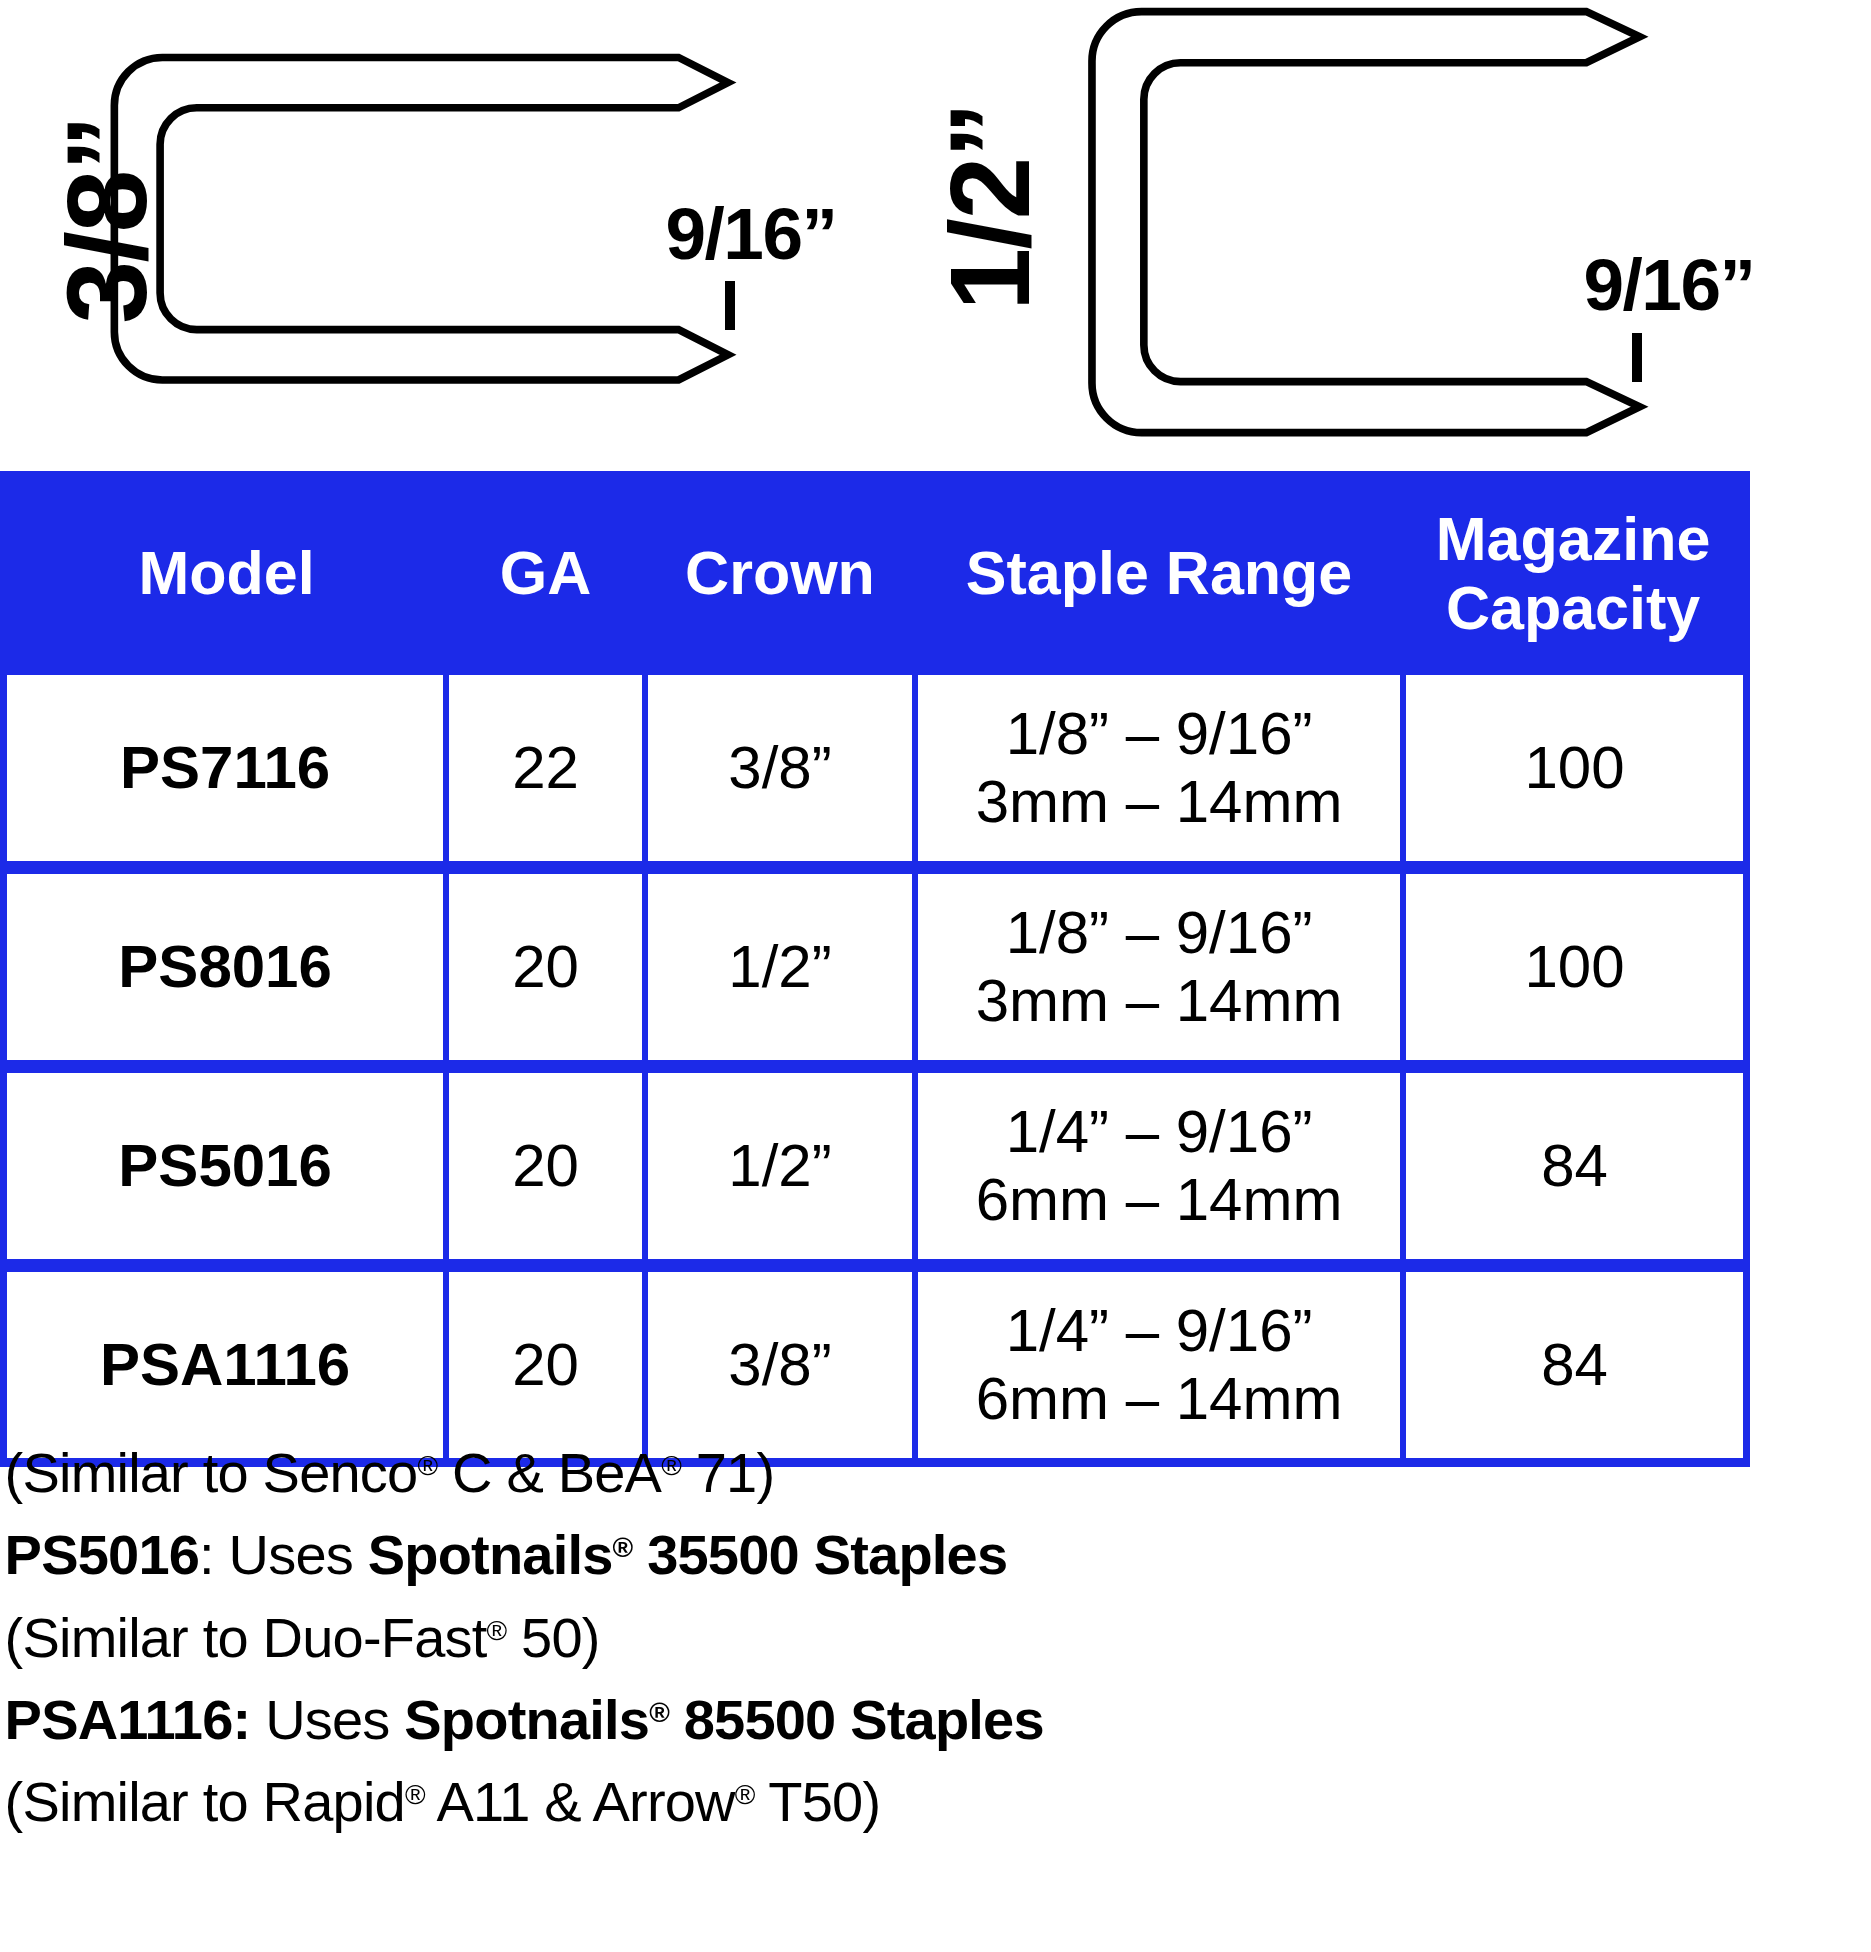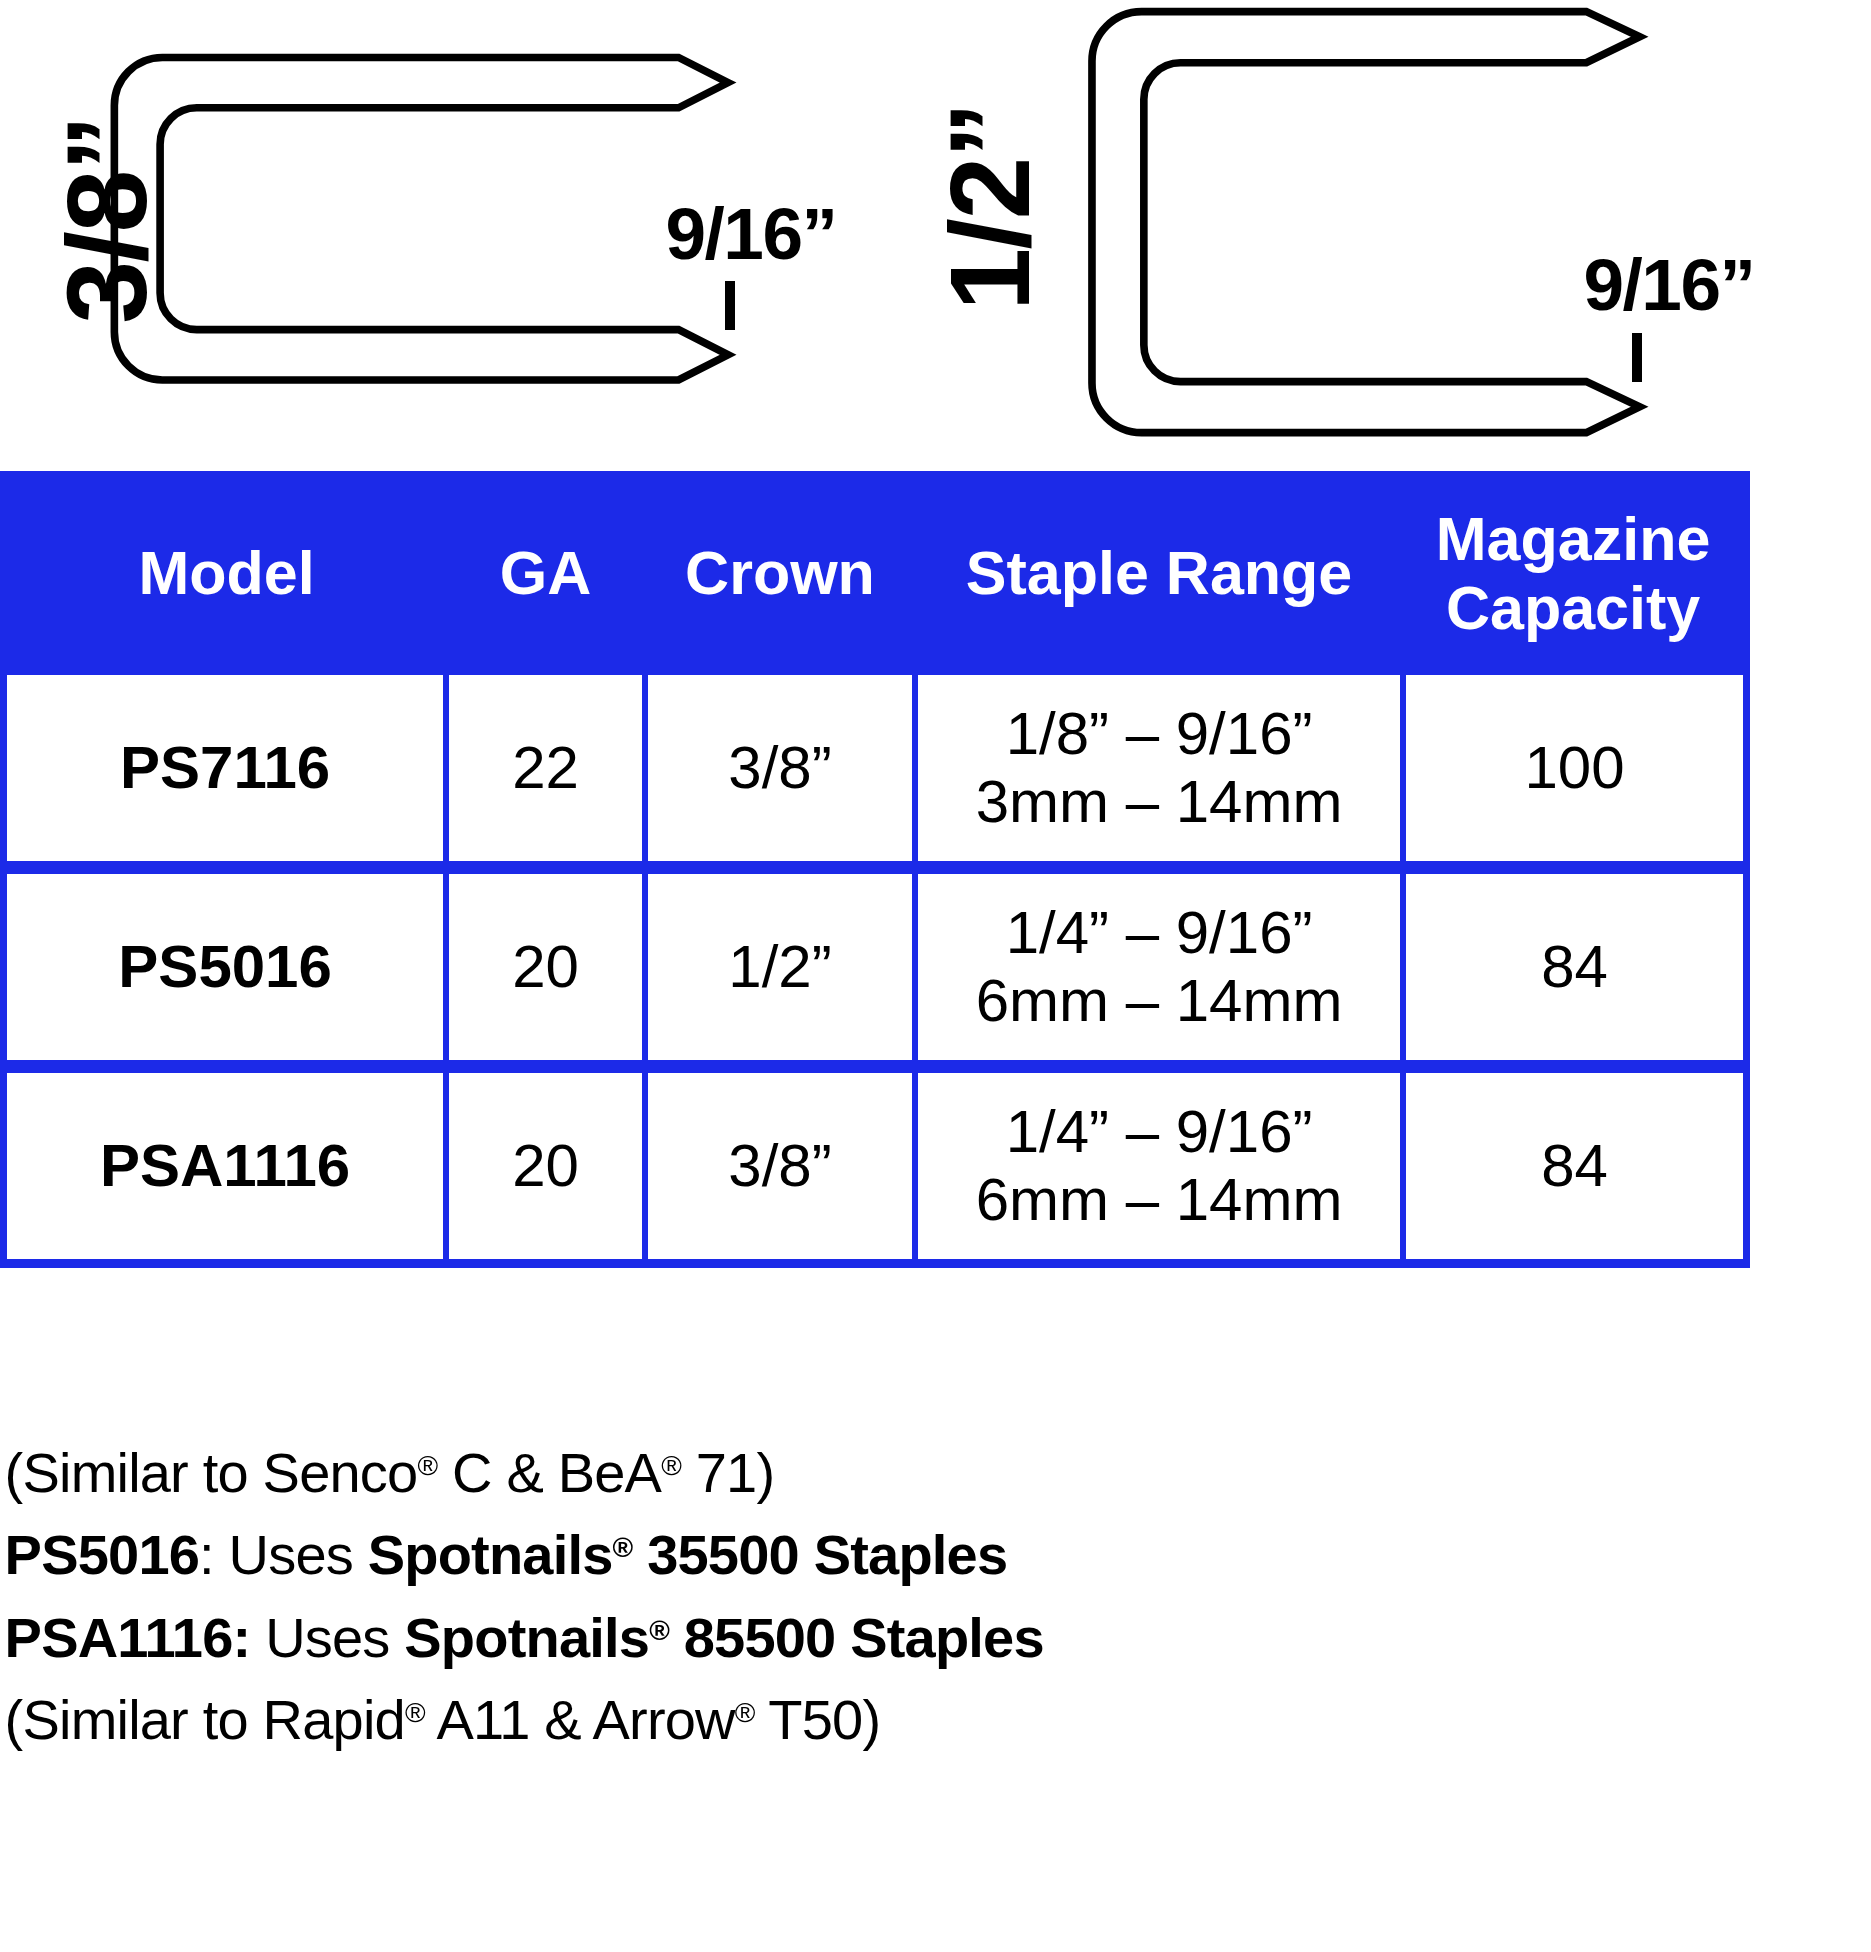--- a/index.html
+++ b/index.html
@@ -96,20 +96,30 @@
         <td class="model">PS7116</td>
         <td>22</td>
         <td>3/8”</td>
         <td class="range">
           <div>1/8” – 9/16”</div>
           <div>3mm – 14mm</div>
         </td>
         <td>100</td>
       </tr>
       <tr>
+        <td class="model">PS8016</td>
+        <td>20</td>
+        <td>1/2”</td>
+        <td class="range">
+          <div>1/8” – 9/16”</div>
+          <div>3mm – 14mm</div>
+        </td>
+        <td>100</td>
+      </tr>
+      <tr>
         <td class="model">PS5016</td>
         <td>20</td>
         <td>1/2”</td>
         <td class="range">
           <div>1/4” – 9/16”</div>
           <div>6mm – 14mm</div>
         </td>
         <td>84</td>
       </tr>
       <tr>
@@ -121,18 +131,19 @@
           <div>6mm – 14mm</div>
         </td>
         <td>84</td>
       </tr>
     </tbody>
   </table>
 
   <div class="footnotes">
       <div class="fline"><span>(Similar to Senco</span><span class="sup">®</span><span> C &amp; BeA</span><span class="sup">®</span><span> 71)</span></div>
       <div class="fline"><span class="b">PS5016</span><span>: Uses </span><span class="b">Spotnails</span><span class="b sup">®</span><span class="b"> 35500 Staples</span></div>
+      <div class="fline"><span>(Similar to Duo-Fast</span><span class="sup">®</span><span> 50)</span></div>
       <div class="fline"><span class="b">PSA1116:</span><span> Uses </span><span class="b">Spotnails</span><span class="b sup">®</span><span class="b"> 85500 Staples</span></div>
       <div class="fline"><span>(Similar to Rapid</span><span class="sup">®</span><span> A11 &amp; Arrow</span><span class="sup">®</span><span> T50)</span></div>
     </div>
 
 </div>
 
 
 </body></html>

